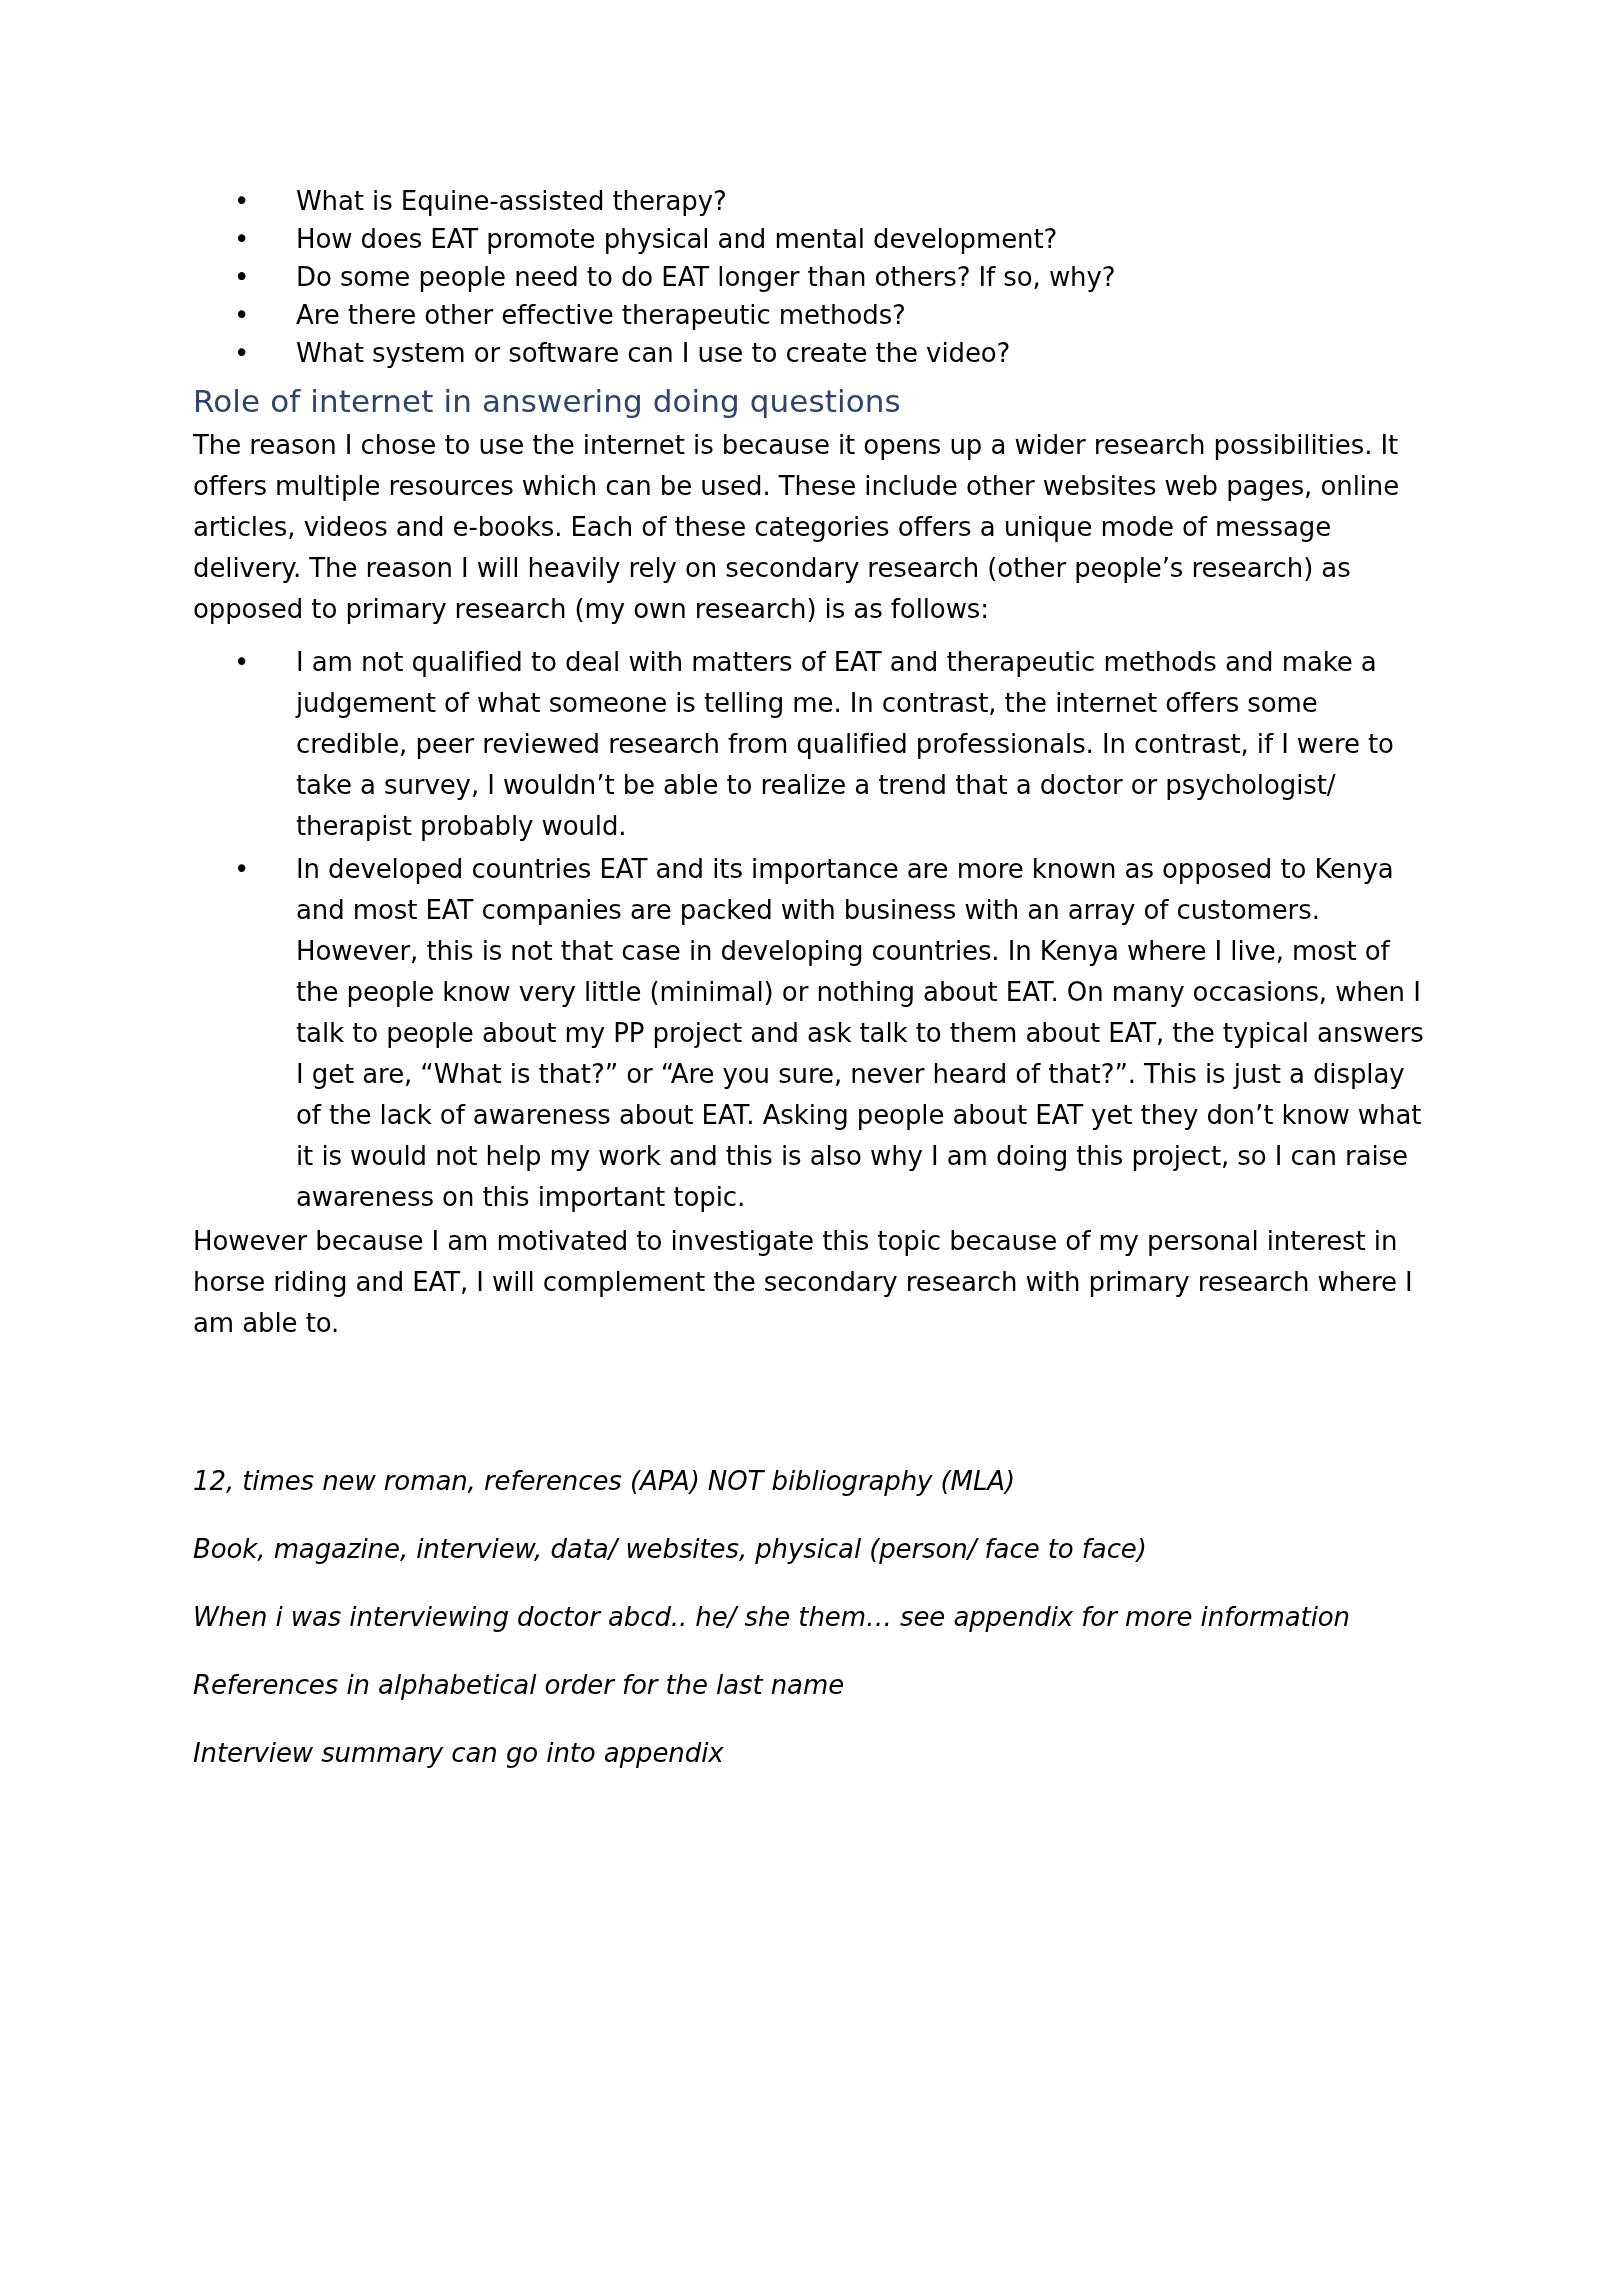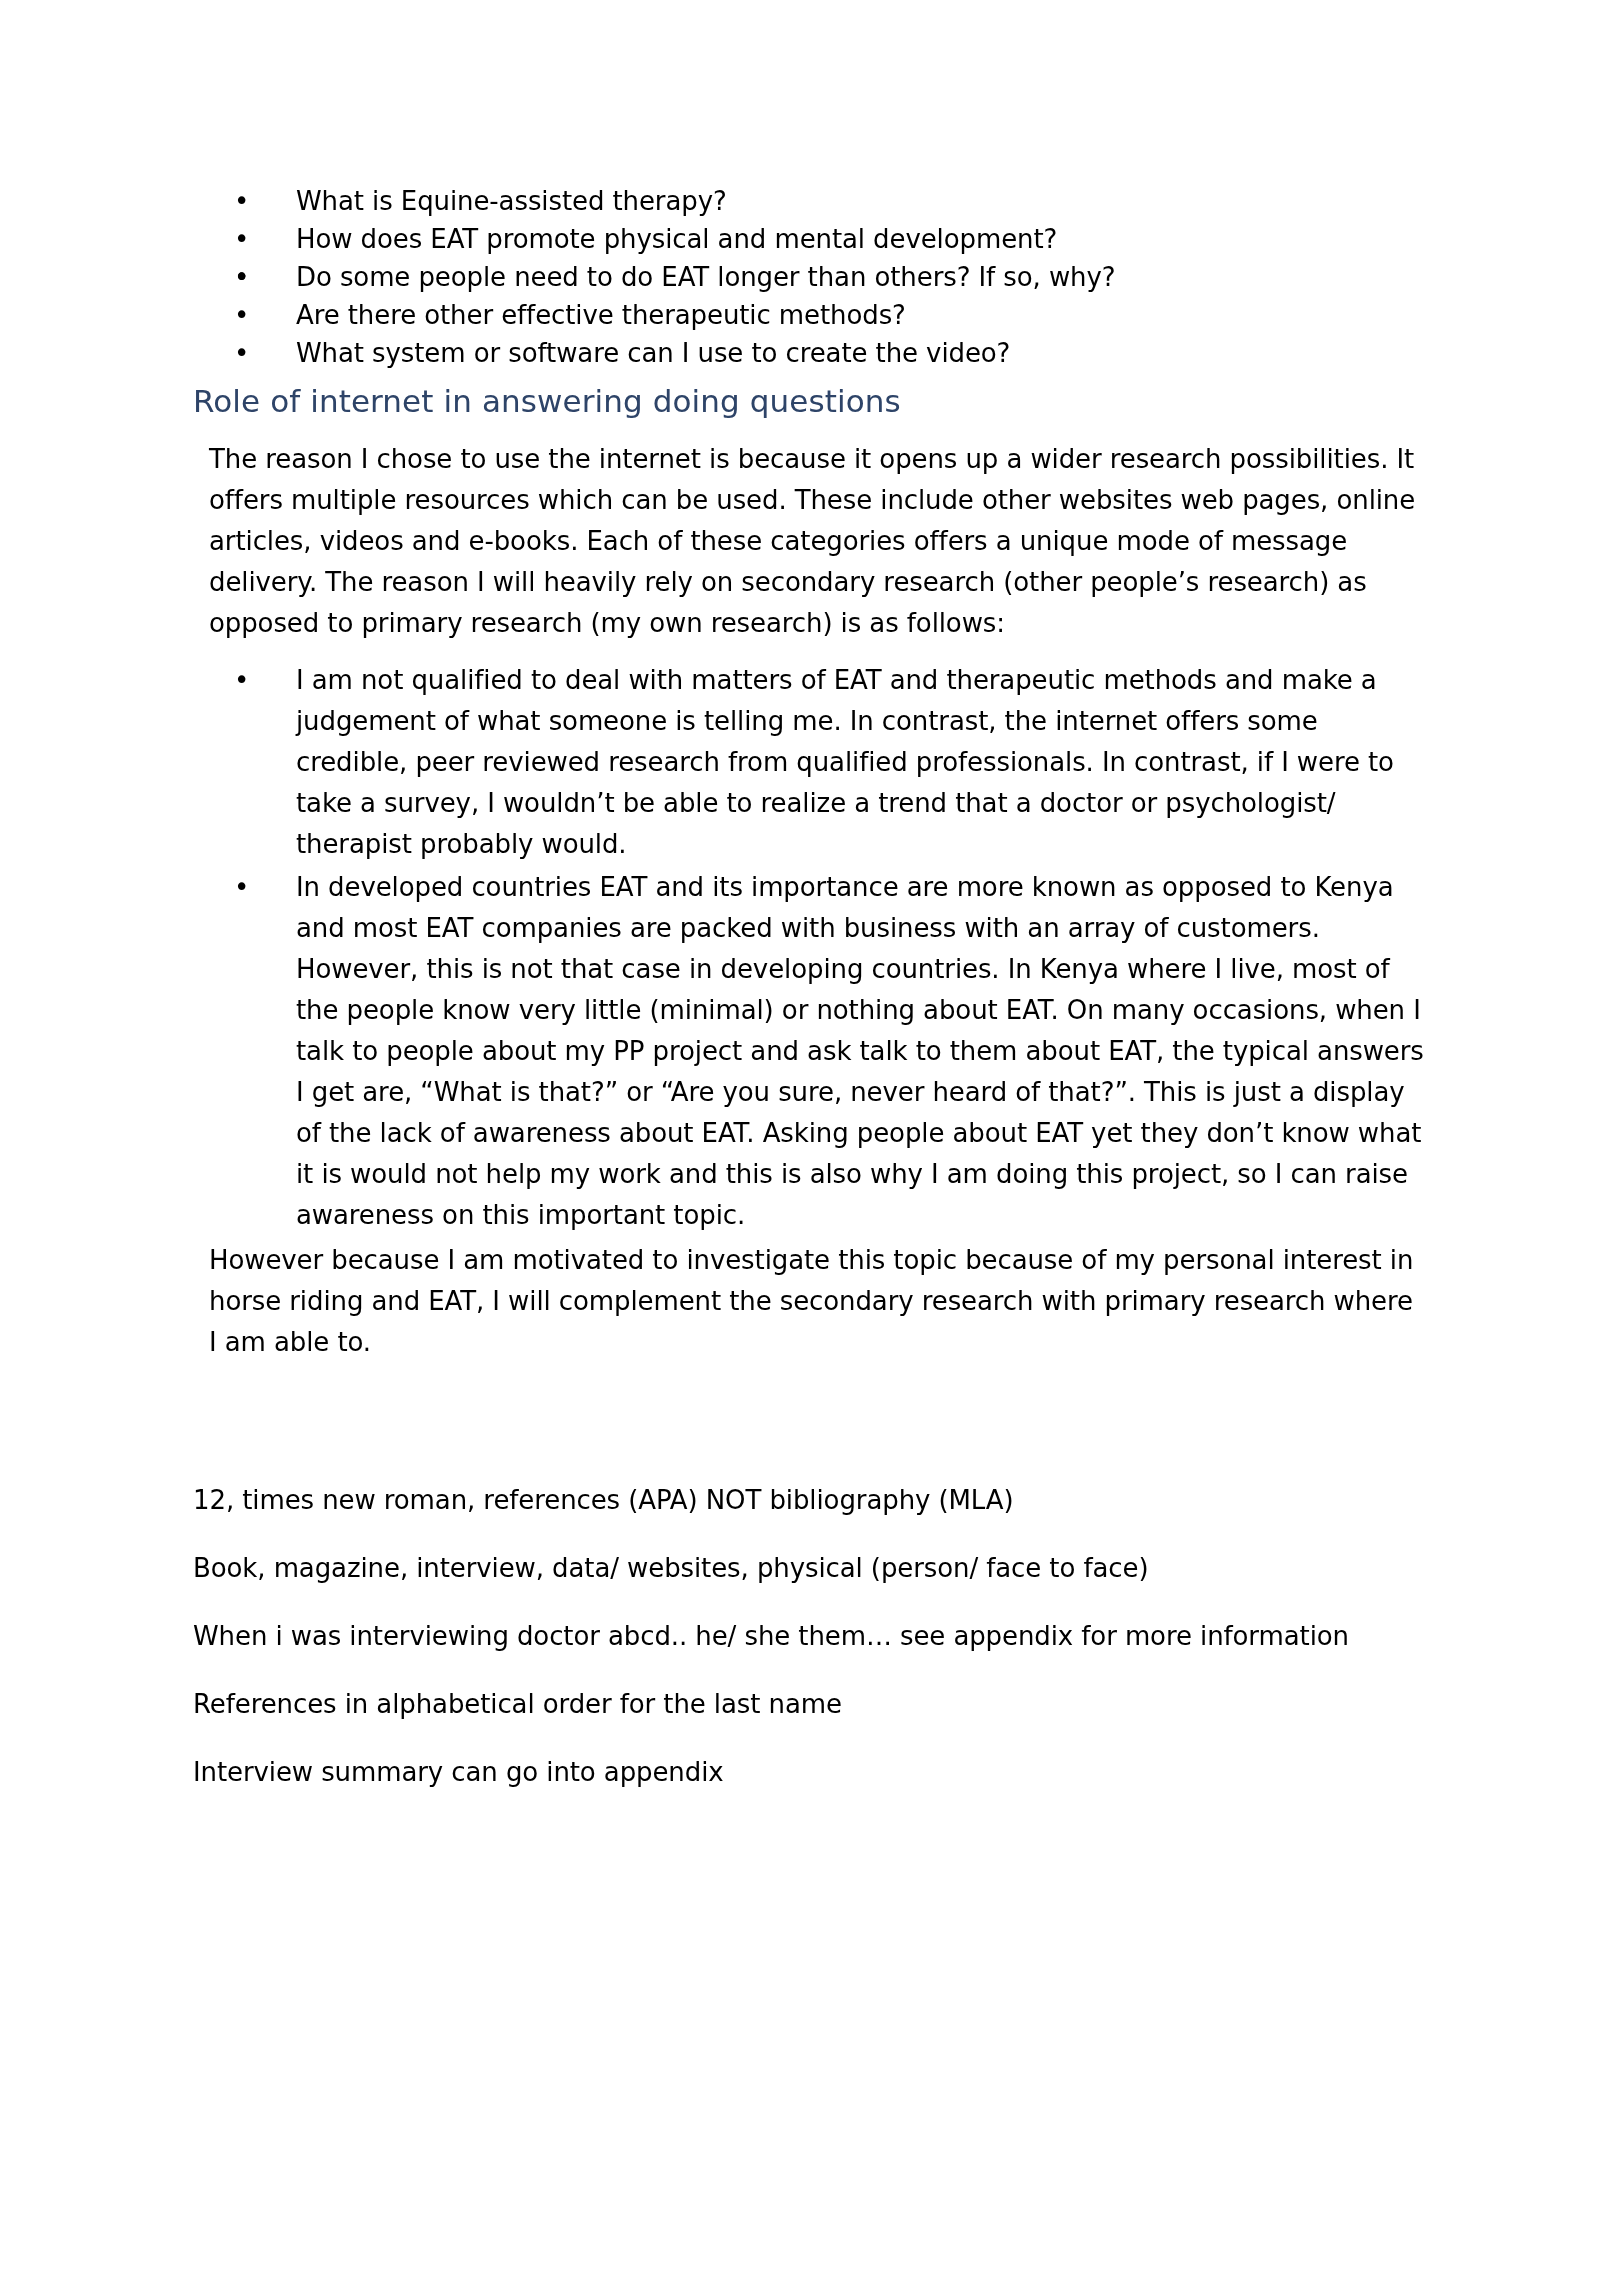--- a/index.html
+++ b/index.html
@@ -64,21 +64,21 @@
     font-weight: 400;
     margin: 7.8px 0 2px 0;
     letter-spacing: 0.1px;
   }
 
   
   .para {
     font-size: 26px;
     line-height: 41px;
     color: #000000;
-    margin: 16px;
+    margin: 0;
     text-align: left;
     letter-spacing: -0.1px;
   }
 
   
   .r-list {
     list-style: none;
     margin: 11.8px 0 0 0;
     padding: 0;
   }
@@ -106,20 +106,21 @@
   
   .notes {
     margin-top: 118px;
   }
   .note-line {
     font-size: 26px;
     line-height: 38px;
     color: #000000;
     margin: 0 0 30px 0;
     letter-spacing: -0.1px;
+    font-style: italic;
   }
   .note-line:last-child { margin-bottom: 0; }
 </style>
 </head>
 <body>
 
 <div class="page">
   <div class="content">
 
     <ul class="q-list">

